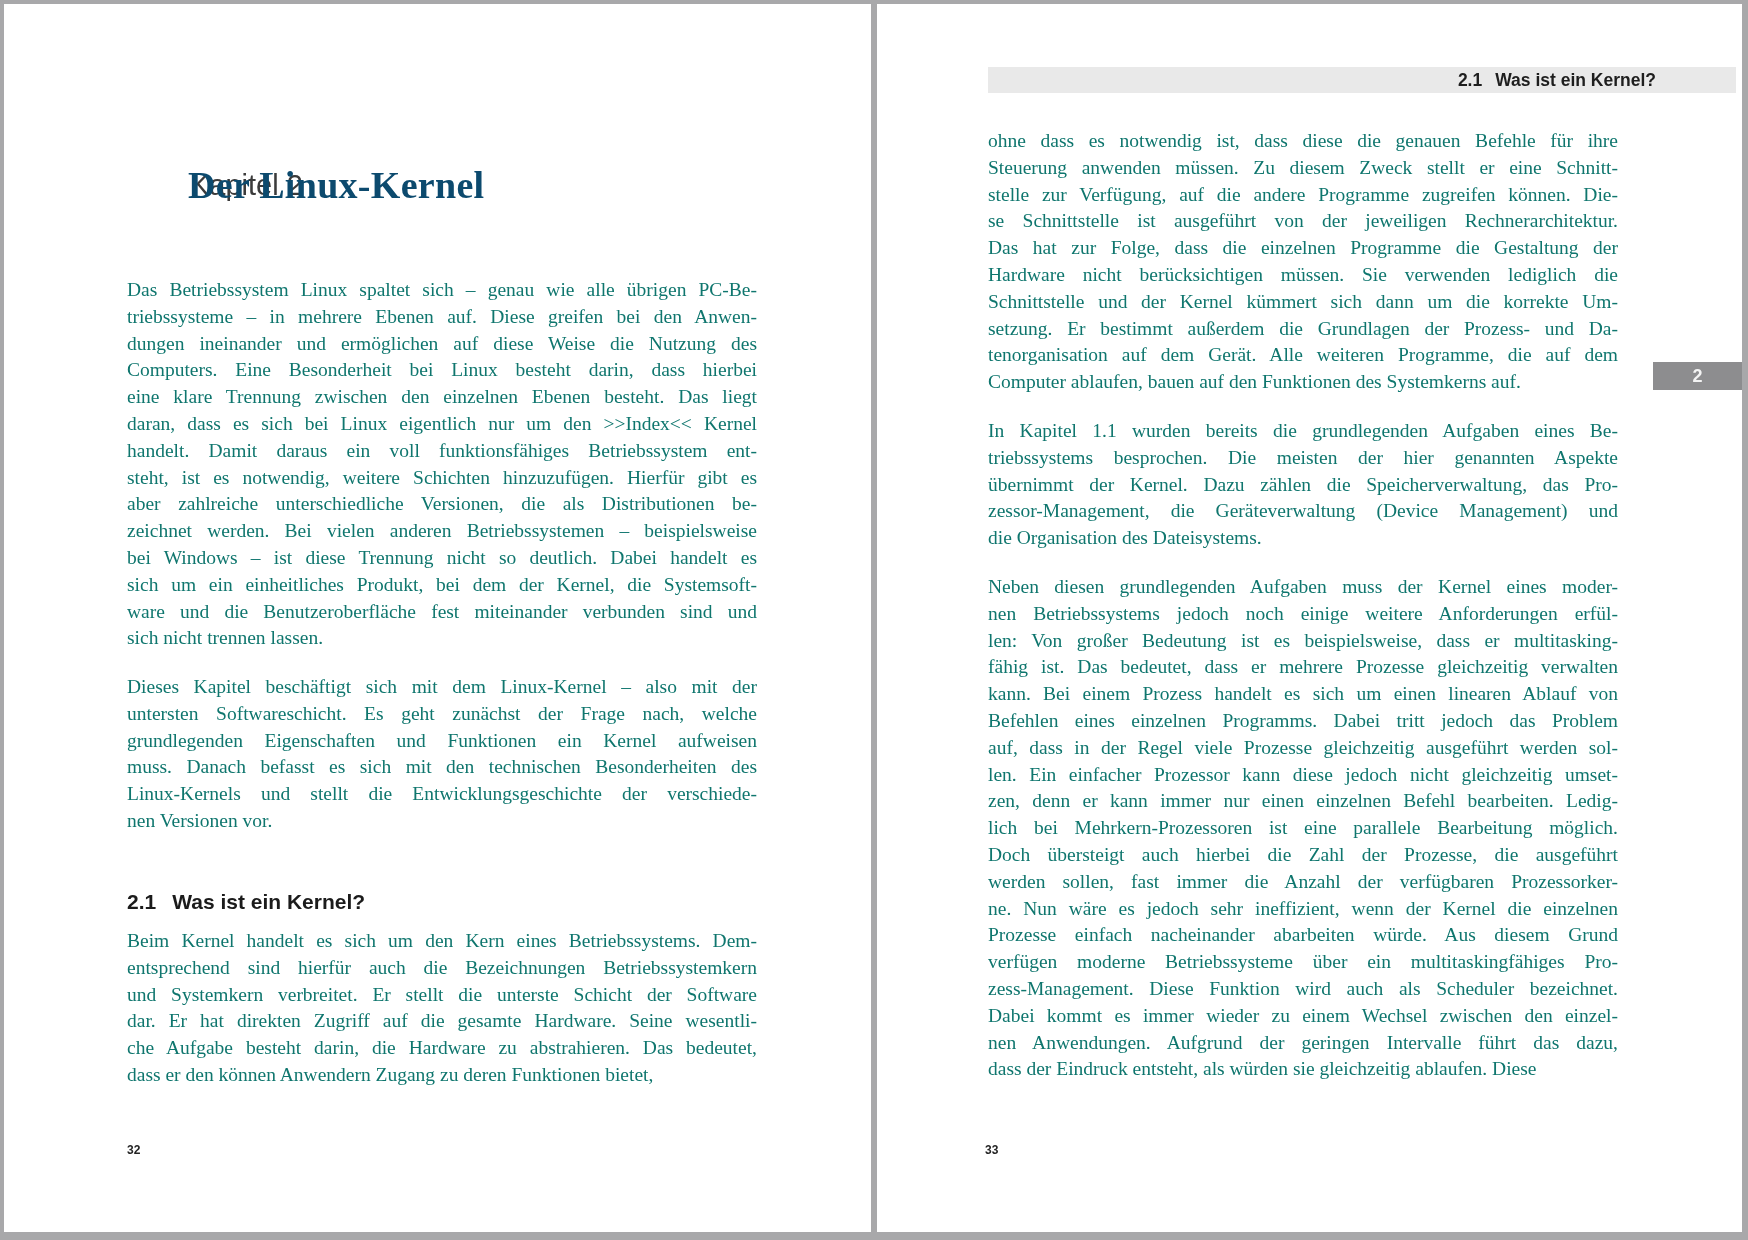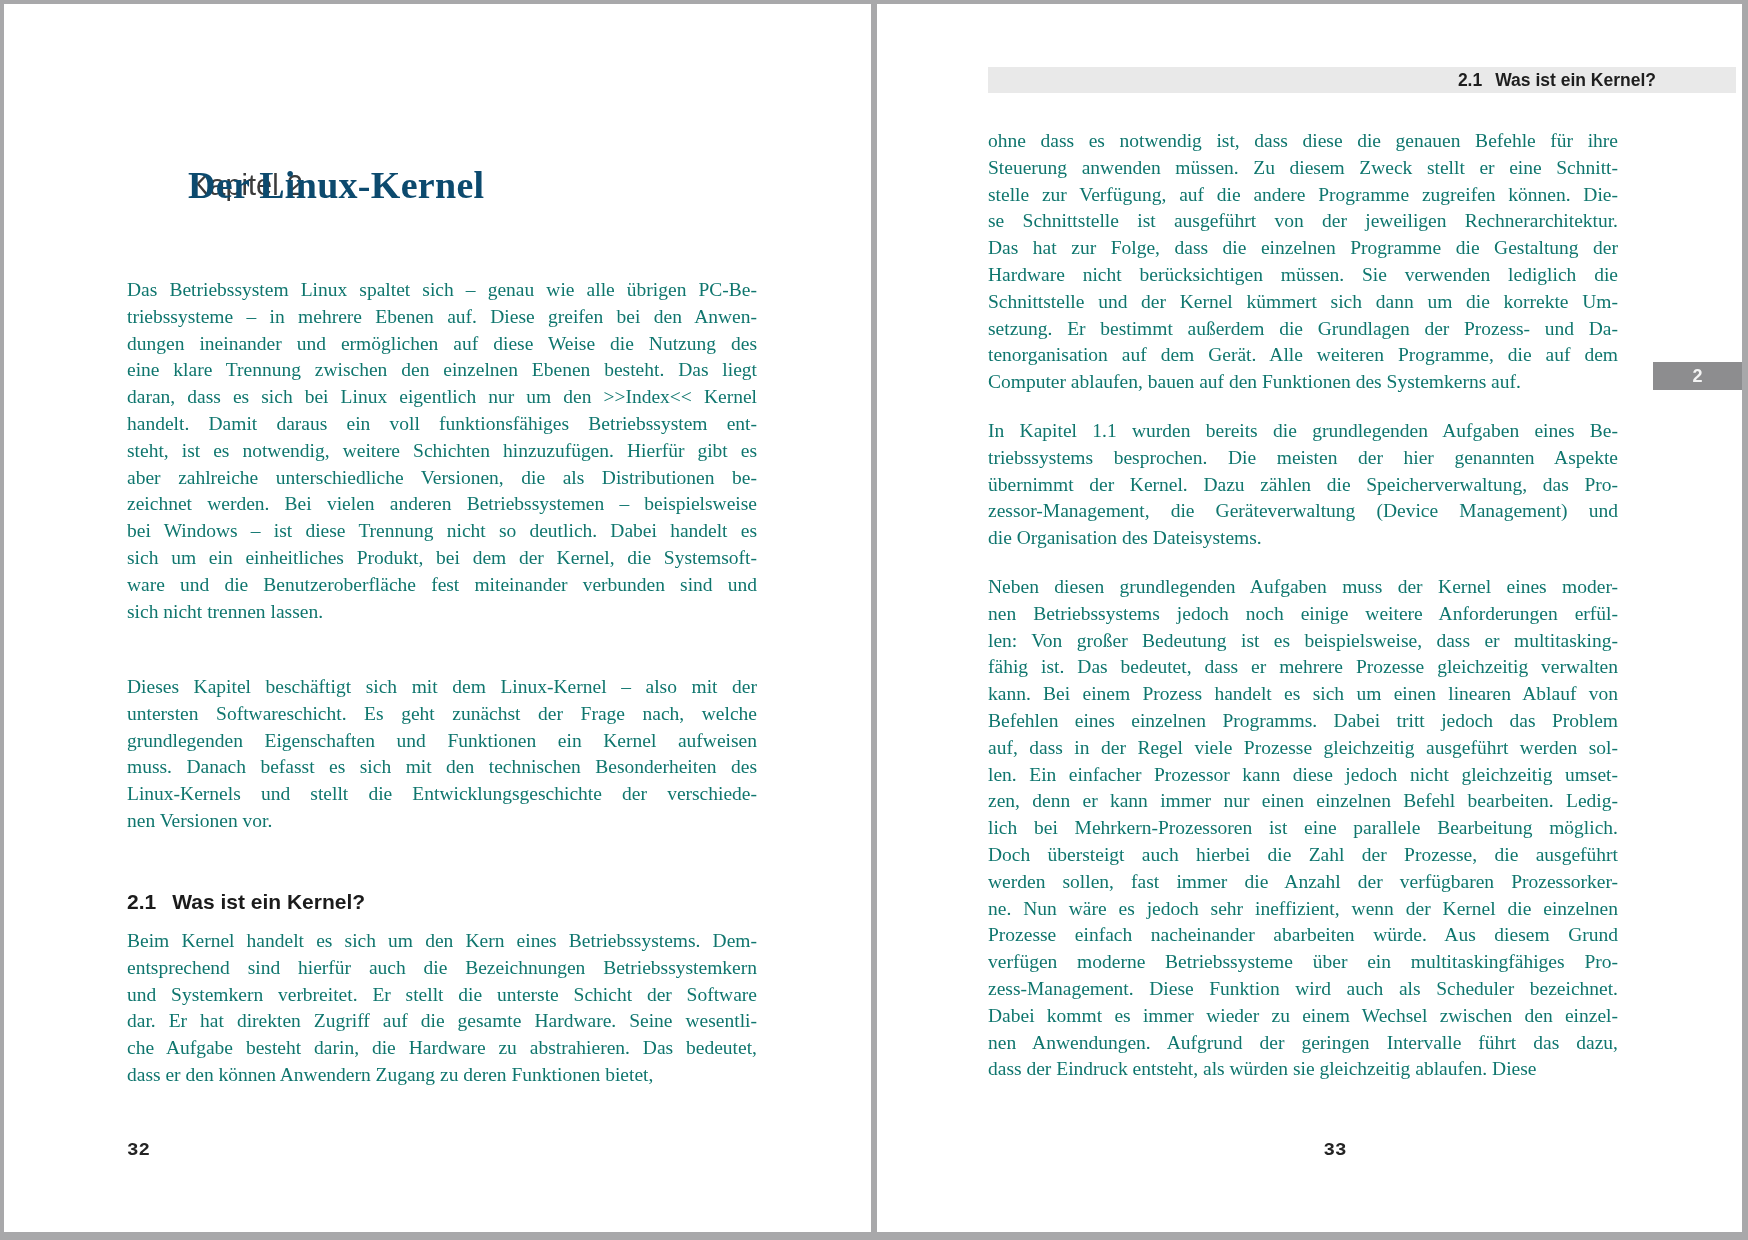--- a/index.html
+++ b/index.html
@@ -51,25 +51,25 @@
 
   .section-heading{
     position:absolute;left:127px;top:888px;width:630px;
     font-family:"Liberation Sans", sans-serif;
     font-weight:bold;font-size:21px;line-height:28px;color:#1b1b1b;
   }
   .section-heading .sec-title{margin-left:16px;}
 
   .page-number{
     position:absolute;
-    font-family:Liberation Mono, monospace;
-    font-weight:bold;font-size:19px;line-height:22px;color:#242424;
+    font-family:Liberation Sans, sans-serif;
+    font-weight:bold;font-size:12px;line-height:22px;color:#242424;
   }
   .page-number-left{left:127px;top:1139px;}
-  .page-number-right{left:1020px;top:1139px;width:630px;text-align:center;}
+  .page-number-right{left:985px;top:1139px;width:630px;text-align:left;}
 
   
   .running-header{
     position:absolute;left:988px;top:67px;width:748px;height:26px;
     background:#e9e9e9;
     font-family:"Liberation Sans", sans-serif;
     font-weight:bold;font-size:17.5px;line-height:26px;color:#1e1e1e;
     text-align:right;
     box-sizing:border-box;padding-right:80px;
   }
@@ -98,20 +98,21 @@
   <div class="frame frame-bottom"></div>
   <div class="gutter-divider"></div>
 
   <div class="chapter-label">Kapitel 2</div>
   <div class="chapter-title">Der Linux-Kernel</div>
 
   <div class="para lp-p1">
       <div class="line">Das Betriebssystem Linux spaltet sich – genau wie alle übrigen PC-Be-</div>
       <div class="line">triebssysteme – in mehrere Ebenen auf. Diese greifen bei den Anwen-</div>
       <div class="line">dungen ineinander und ermöglichen auf diese Weise die Nutzung des</div>
+      <div class="line">Computers. Eine Besonderheit bei Linux besteht darin, dass hierbei</div>
       <div class="line">eine klare Trennung zwischen den einzelnen Ebenen besteht. Das liegt</div>
       <div class="line">daran, dass es sich bei Linux eigentlich nur um den &gt;&gt;Index&lt;&lt; Kernel</div>
       <div class="line">handelt. Damit daraus ein voll funktionsfähiges Betriebssystem ent-</div>
       <div class="line">steht, ist es notwendig, weitere Schichten hinzuzufügen. Hierfür gibt es</div>
       <div class="line">aber zahlreiche unterschiedliche Versionen, die als Distributionen be-</div>
       <div class="line">zeichnet werden. Bei vielen anderen Betriebssystemen – beispielsweise</div>
       <div class="line">bei Windows – ist diese Trennung nicht so deutlich. Dabei handelt es</div>
       <div class="line">sich um ein einheitliches Produkt, bei dem der Kernel, die Systemsoft-</div>
       <div class="line">ware und die Benutzeroberfläche fest miteinander verbunden sind und</div>
       <div class="line last">sich nicht trennen lassen.</div>

